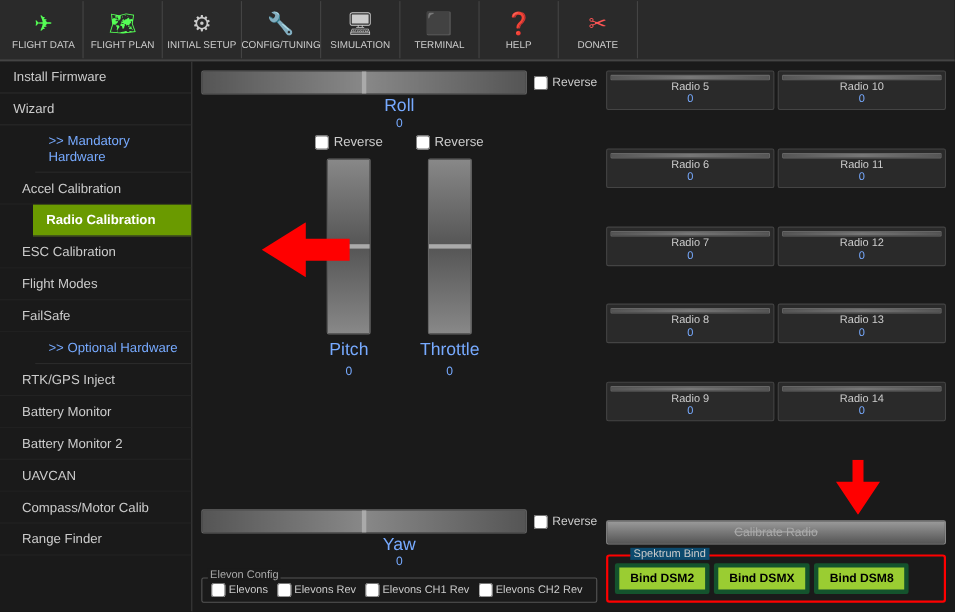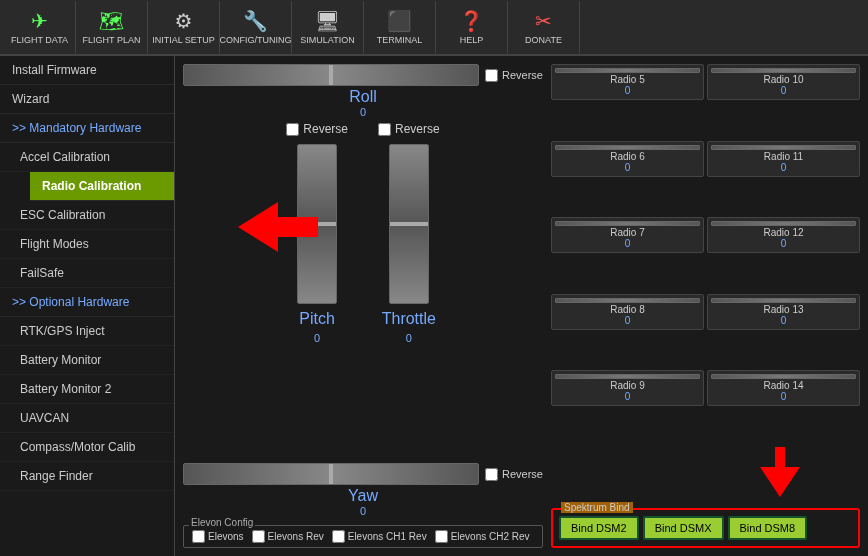--- a/index.html
+++ b/index.html
@@ -69,20 +69,21 @@
       color: #fff;
       font-weight: bold;
       margin-left: 30px;
     }
     .sidebar-section {
       padding: 7px 12px;
       color: #7af;
       font-size: 12px;
       border-bottom: 1px solid #2a2a2a;
       cursor: default;
+      margin-left: 32px;
     }
     .sidebar-sub {
       padding: 7px 20px;
       cursor: pointer;
       color: #ccc;
       border-bottom: 1px solid #222;
       font-size: 12px;
     }
 
     
@@ -287,39 +288,39 @@
     
     .spektrum-box {
       border: 2px solid red;
       border-radius: 3px;
       padding: 6px;
       position: relative;
     }
     .spektrum-label {
       position: absolute;
       top: -8px;
-      left: 8px;
-      background: #a16207;
+      left: 20px;
+      background: #0c4a6e;
       color: #ccc;
       font-size: 10px;
       padding: 0 3px;
     }
     .spektrum-buttons {
       display: flex;
       gap: 4px;
     }
     .bind-btn {
       background: #9acd32;
-      border: 2px solid #14532d;
+      border: 4px solid #14532d;
       color: #000;
       padding: 4px 10px;
       cursor: pointer;
       font-size: 11px;
       border-radius: 2px;
-      font-weight: normal;
+      font-weight: bold;
     }
   </style>
 </head>
 <body>
 
 <div class="toolbar">
   <div class="toolbar-item">
     <span class="toolbar-icon green">✈</span>
     <span>FLIGHT DATA</span>
   </div>
@@ -519,20 +520,21 @@
       <span class="radio-val">0</span>
     </div>
           </div>
 
         <div style="display: flex; justify-content: flex-end; padding-right: 60px; margin-bottom: 2px;">
           <svg width="40" height="50" viewBox="0 0 40 50">
             <polygon points="20,50 0,20 15,20 15,0 25,0 25,20 40,20" fill="red"></polygon>
           </svg>
         </div>
 
+        <div class="calibrate-btn">Calibrate Radio</div>
 
         <div class="spektrum-box" style="margin-top: 6px;">
           <span class="spektrum-label">Spektrum Bind</span>
           <div class="spektrum-buttons">
             <button class="bind-btn">Bind DSM2</button>
             <button class="bind-btn">Bind DSMX</button>
             <button class="bind-btn">Bind DSM8</button>
           </div>
         </div>
       </div>

